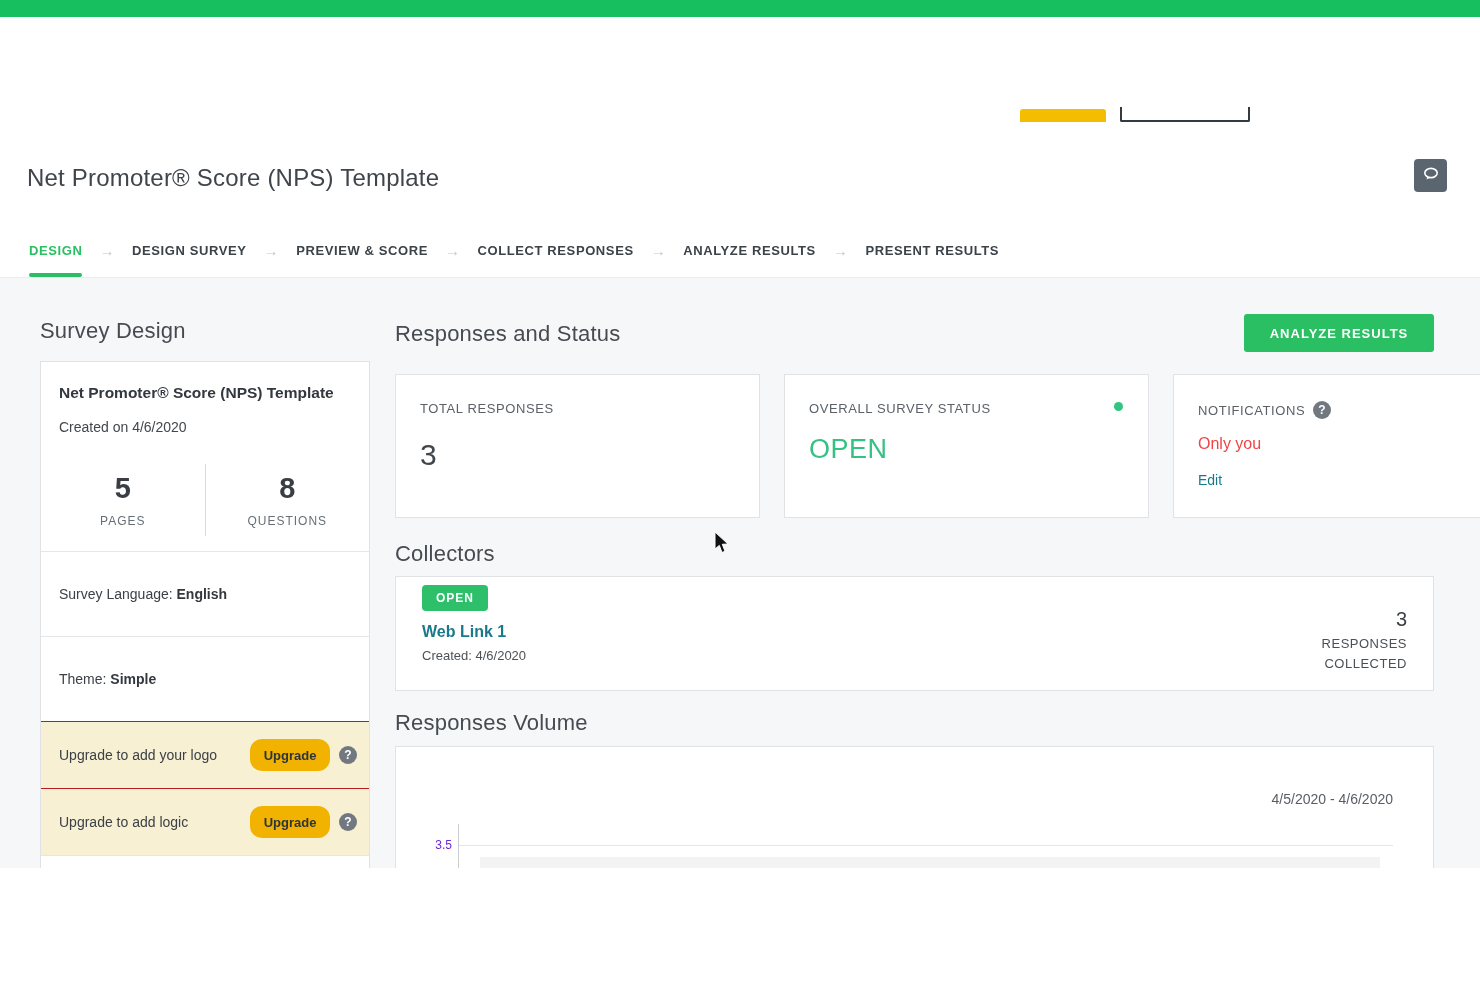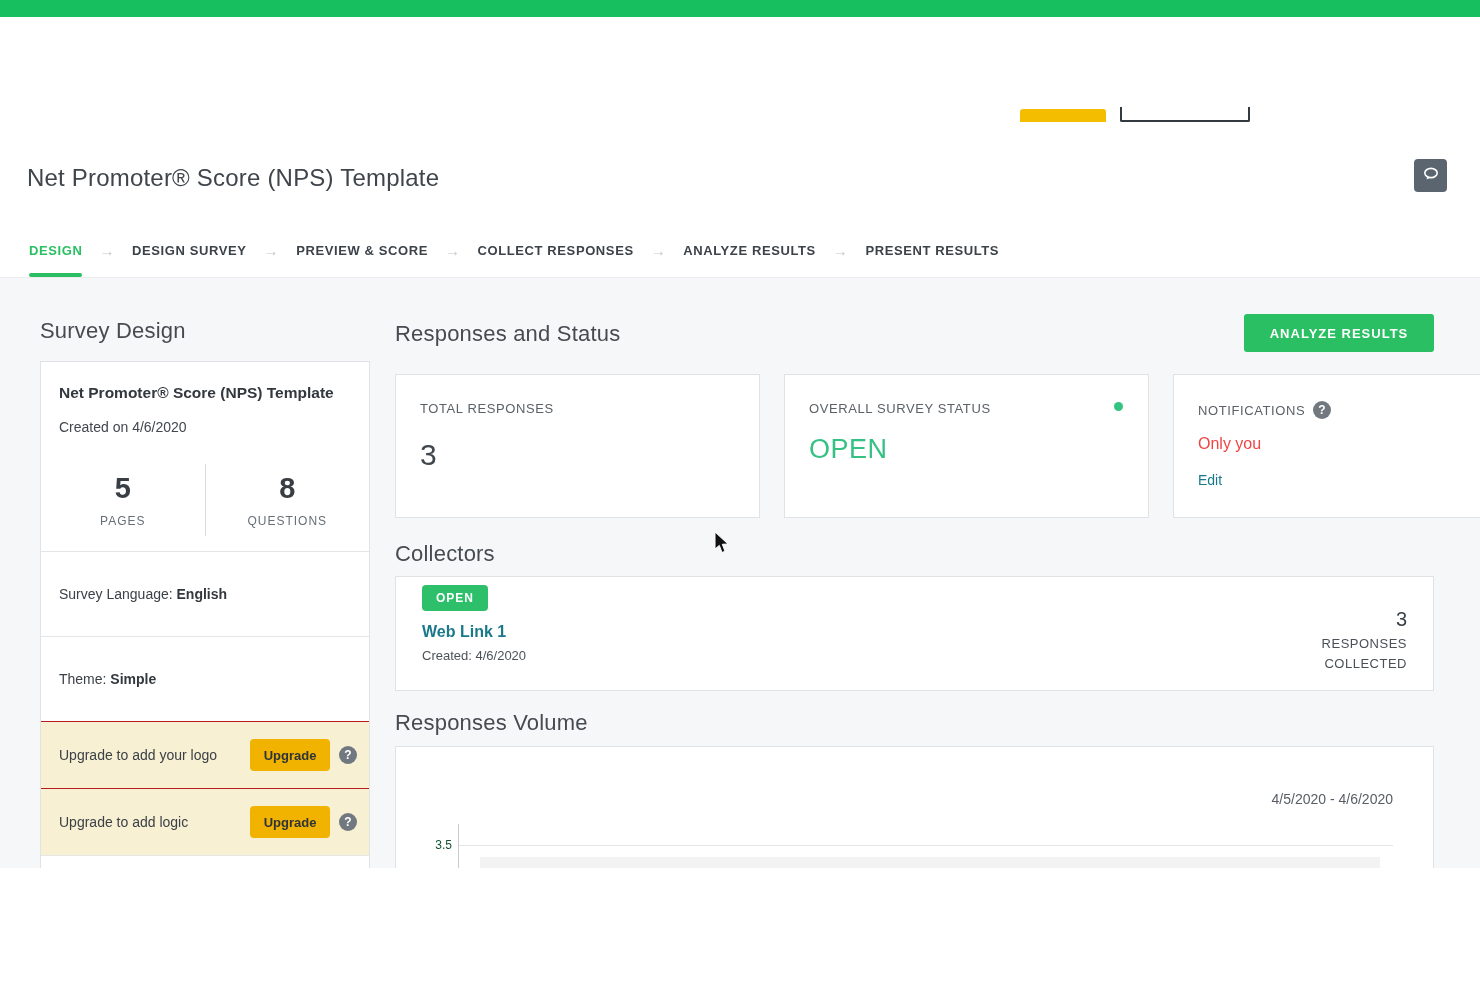--- a/index.html
+++ b/index.html
@@ -37,21 +37,21 @@
   .sc-created { margin-top:17px; font-size:14px; color:#41474d; }
   .sc-stats { display:flex; margin-top:14px; height:102px; align-items:center; }
   .sc-stat { flex:1; text-align:center; padding:8px 0; }
   .sc-stat.first { border-right:1px solid #d9dcdf; }
   .sc-stat .num { font-size:29px; font-weight:bold; color:#383e44; }
   .sc-stat .lbl { margin-top:9px; font-size:12px; color:#676e75; letter-spacing:1px; }
   .sc-row { border-top:1px solid #e4e6e8; padding:34px 18px; font-size:14px; color:#3c4147; }
   .sc-row b { color:#33383e; }
   .sc-upg { border-top:1px solid #b91c1c; background:#f8f0d3; display:flex; align-items:center; padding:17px 12px 17px 18px; }
   .sc-upg .txt { flex:1; font-size:14px; color:#3c4147; }
-  .upg-btn { width:80px; height:32px; background:#f1b300; border:none; border-radius:4px; font-family:inherit; font-size:13px; font-weight:bold; color:#2f343a; cursor:pointer; }
+  .upg-btn { width:80px; height:32px; background:#f1b300; border:none; border-radius:12px; font-family:inherit; font-size:13px; font-weight:bold; color:#2f343a; cursor:pointer; }
   .q-circle { width:18px; height:18px; margin-left:9px; border-radius:50%; background:#71787f; color:#ffffff; font-size:12px; font-weight:bold; display:flex; align-items:center; justify-content:center; cursor:pointer; flex:0 0 auto; }
   .sc-edit { border-top:1px solid #e4e6e8; background:#ffffff; display:flex; align-items:center; gap:11px; padding:26px 18px; cursor:pointer; }
   .sc-edit .lbl { font-size:13px; font-weight:bold; letter-spacing:1px; color:#3b4147; }
   
   .t-resp-status { left:395px; top:43px; }
   .analyze-btn { position:absolute; left:1244px; top:36px; width:190px; height:38px; background:#2abf62; border:none; border-radius:3px; color:#ffffff; font-family:inherit; font-size:13px; font-weight:bold; letter-spacing:1px; cursor:pointer; }
   .cards-row { position:absolute; left:395px; top:96px; width:1143px; height:144px; display:flex; gap:24px; }
   .stat-card { flex:1; position:relative; padding:26px 24px; }
   .card-label { font-size:13px; color:#5b6167; letter-spacing:0.6px; display:flex; align-items:center; gap:8px; }
   .big-num { margin-top:22px; font-size:30px; color:#41474d; }
@@ -64,21 +64,21 @@
   .open-badge { position:absolute; left:26px; top:8px; width:66px; height:26px; background:#2ebf6a; border-radius:4px; color:#ffffff; font-size:12px; font-weight:bold; letter-spacing:1px; display:flex; align-items:center; justify-content:center; }
   .collector-name { position:absolute; left:26px; top:46px; font-size:16px; font-weight:bold; color:#19798a; cursor:pointer; }
   .collector-created { position:absolute; left:26px; top:71px; font-size:13px; color:#4c5257; }
   .collector-count { position:absolute; right:26px; top:31px; text-align:right; color:#4a5056; }
   .collector-count .n { font-size:20px; color:#3b4146; }
   .collector-count .l { font-size:13px; letter-spacing:0.5px; margin-top:5px; }
   .t-volume { left:395px; top:432px; }
   .chart-card { position:absolute; left:395px; top:468px; width:1039px; height:124px; border-bottom:none; }
   .chart-date { position:absolute; right:40px; top:44px; font-size:14px; color:#585e64; }
   .y-axis { position:absolute; left:62px; top:77px; width:1px; height:47px; background:#c9ccd0; }
-  .y-tick { position:absolute; left:16px; top:91px; width:40px; text-align:right; font-size:12px; color:#14532d; }
+  .y-tick { position:absolute; left:16px; top:91px; width:40px; text-align:right; font-size:12px; color:#6d28d9; }
   .gridline { position:absolute; left:63px; top:98px; width:934px; height:1px; background:#e3e5e7; }
   .chart-band { position:absolute; left:84px; top:110px; width:900px; height:14px; background:#f3f3f4; }
   
   .cursor { position:absolute; left:714px; top:253px; z-index:5; }
 </style>
 </head>
 <body>
 
 <div class="green-bar"></div>
 <div class="frag-yellow"></div>

